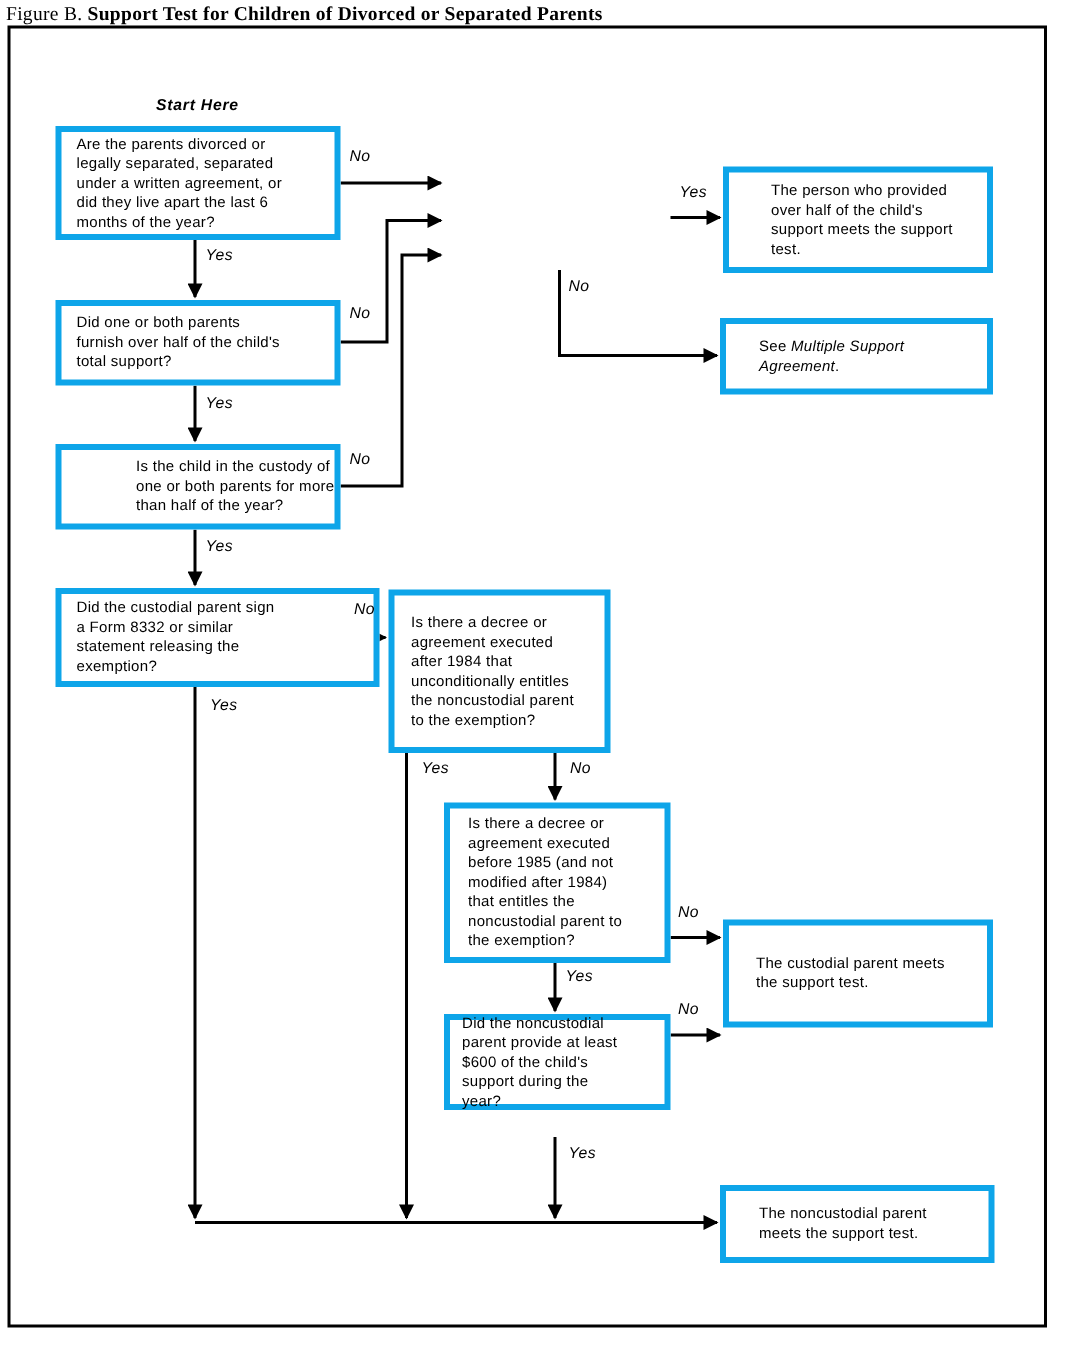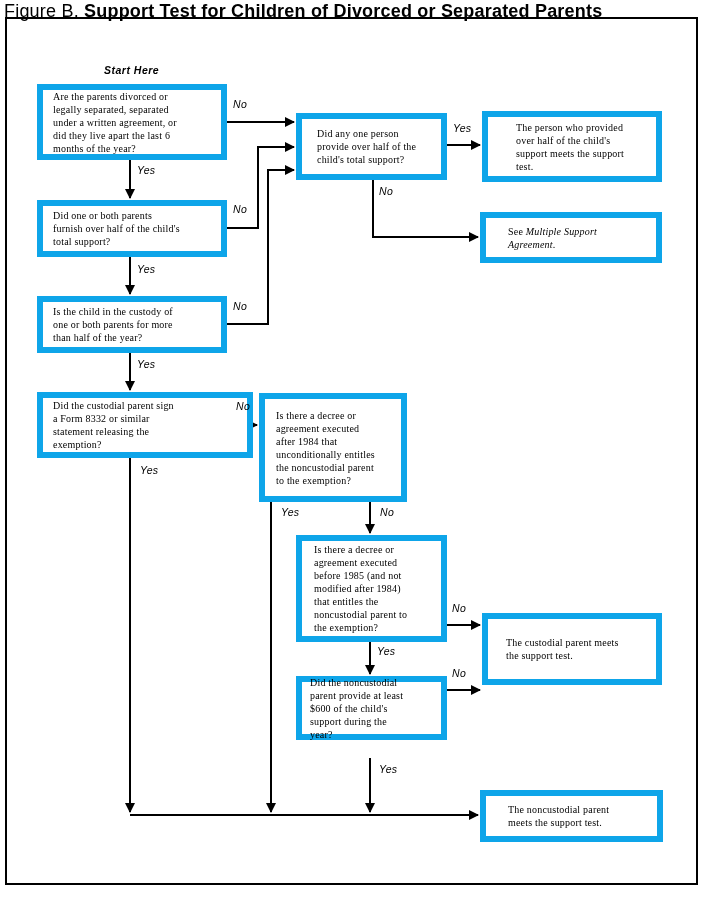--- a/index.html
+++ b/index.html
@@ -1,37 +1,37 @@
 <!DOCTYPE html>
 <html><head>
 <meta charset="utf-8">
 <style>
   html,body { margin:0; padding:0; background:#ffffff; }
   body { width:721px; height:900px; font-family:"Liberation Sans", sans-serif; color:#000; }
   .canvas { position:relative; width:721px; height:900px; background:#fff; overflow:hidden; }
 
-  .title { position:absolute; left:4px; top:1px; font-size:18px; letter-spacing:0.2px; white-space:nowrap; }
+  .title { position:absolute; left:4px; top:1px; font-size:13px; letter-spacing:0.2px; white-space:nowrap;font-family:Liberation Serif, serif; }
   .title b { font-weight:bold; }
 
   .outer-border { position:absolute; left:5px; top:17px; width:693px; height:868px;
                   border:2px solid #000; box-sizing:border-box; }
 
   svg.edges { position:absolute; left:0; top:0; width:721px; height:900px; }
   svg.edges polyline { fill:none; stroke:#000; stroke-width:2; }
 
   .start { position:absolute; left:104px; top:64px; font-size:10.5px; font-weight:bold; font-style:italic; letter-spacing:0.5px; }
 
-  .node { position:absolute; border:6px solid #0ea5e9; background:#fff; box-sizing:border-box;
-          display:flex; align-items:center; font-size:10px; line-height:13px; letter-spacing:0.2px;font-family:Liberation Serif, serif; }
+  .node { position:absolute; border:4px solid #0ea5e9; background:#fff; box-sizing:border-box;
+          display:flex; align-items:center; font-size:10px; line-height:13px; letter-spacing:0.2px; }
   .node span { display:inline; white-space:pre-line; }
 
   .n-q1 { left:37px;  top:84px;  width:190px; height:76px;  padding-left:10px; }
   .n-q2 { left:296px; top:113px; width:151px; height:67px;  padding-left:15px; }
   .n-q3 { left:37px;  top:200px; width:190px; height:57px;  padding-left:10px;align-items:center; }
-  .n-q4 { left:37px;  top:296px; width:190px; height:57px;  padding-left:10px; }
+  .n-q4 { left:37px;  top:296px; width:190px; height:57px;  padding-left:10px;justify-content:flex-end; }
   .n-q5 { left:37px;  top:392px; width:216px; height:66px;  padding-left:10px; }
   .n-q6 { left:259px; top:393px; width:148px; height:109px; padding-left:11px; }
   .n-q7 { left:296px; top:535px; width:151px; height:107px; padding-left:12px; }
   .n-q8 { left:296px; top:676px; width:151px; height:64px;  padding-left:8px; }
   .n-r1 { left:482px; top:111px; width:180px; height:71px;  padding-left:28px; }
   .n-r2 { left:480px; top:212px; width:182px; height:51px;  padding-left:22px; }
   .n-r3 { left:482px; top:613px; width:180px; height:72px;  padding-left:18px; }
   .n-r4 { left:480px; top:790px; width:183px; height:52px;  padding-left:22px; }
 
   .lbl { position:absolute; font-size:10.5px; font-style:italic; letter-spacing:0.3px; }
@@ -71,25 +71,20 @@
   </svg>
 
   <div class="start">Start Here</div>
 
   <div class="node n-q1">
       <span>Are the parents divorced or
 legally separated, separated
 under a written agreement, or
 did they live apart the last 6
 months of the year?</span>
-    </div>
-  <div class="node n-q2">
-      <span>Did any one person
-provide over half of the
-child's total support?</span>
     </div>
   <div class="node n-q3">
       <span>Did one or both parents
 furnish over half of the child's
 total support?</span>
     </div>
   <div class="node n-q4">
       <span>Is the child in the custody of
 one or both parents for more
 than half of the year?</span>

